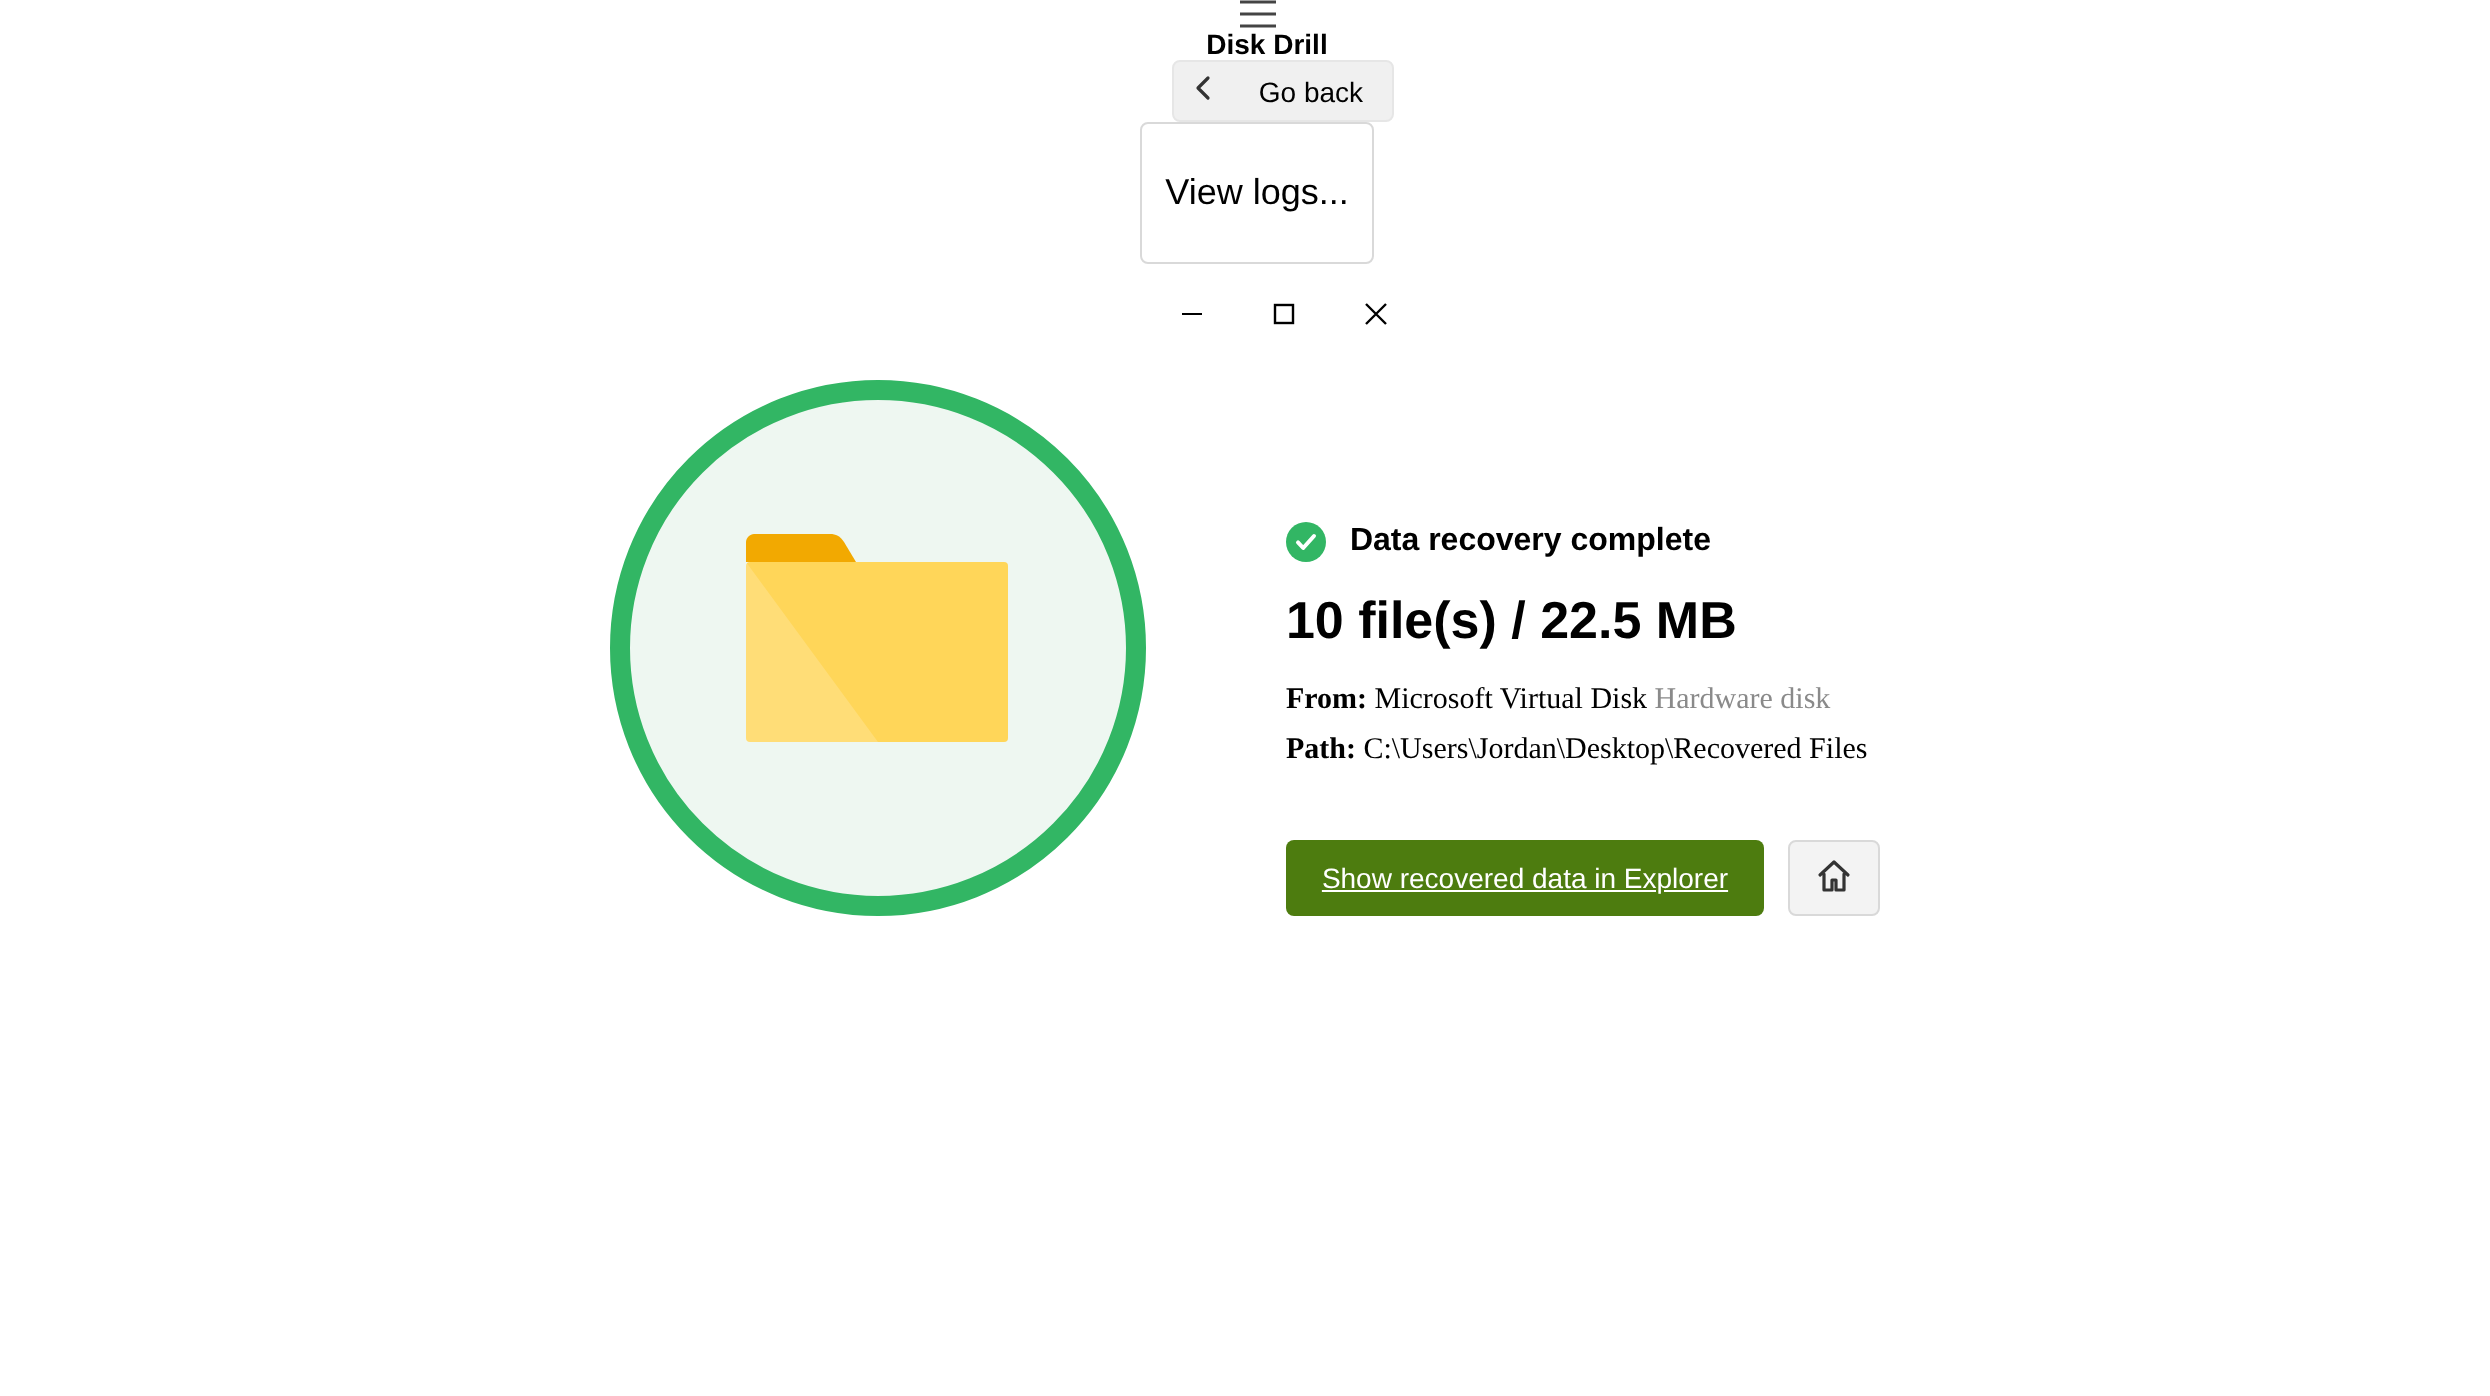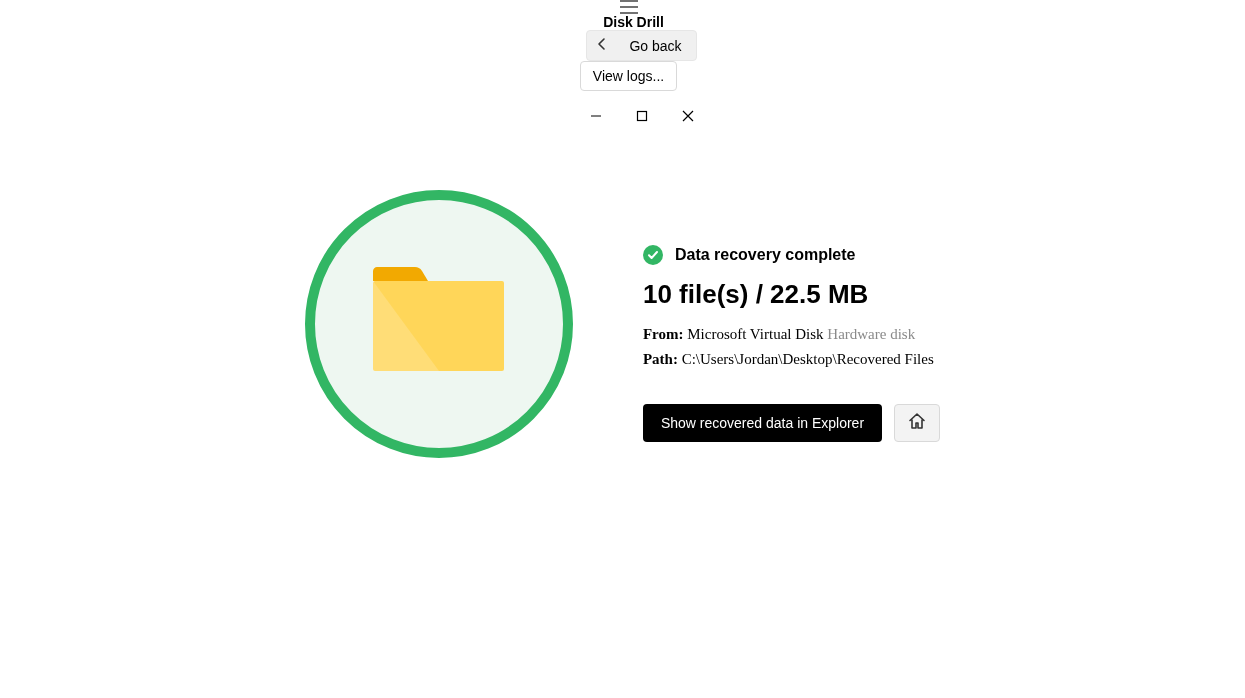--- a/index.html
+++ b/index.html
@@ -36,32 +36,32 @@
       padding:6px 14px 6px 8px;
       border-radius:4px;
       font-size:14px;
       margin-left:26px;
       cursor:pointer;
     }
     .spacer{flex:1;}
     .viewlogs{
       border:1px solid #d9d9d9;
       background:#fff;
-      padding:6px 12px;
-      font-size:14px;
+      padding:24px 12px;
+      font-size:18px;
       border-radius:4px;
       cursor:pointer;
     }
     .wincontrols{display:flex;margin-left:26px;}
     .winbtn{width:46px;height:50px;display:flex;align-items:center;justify-content:center;cursor:pointer;}
 
     .content{
       position:relative;
       display:flex;
-      align-items:center;
+      align-items:flex-end;
       justify-content:center;
       gap:70px;
       margin-top:140px;
     }
 
     .bigcircle{
       width:268px;height:268px;border-radius:50%;
       border:10px solid #32b664;
       background:#eef7f1;
       display:flex;align-items:center;justify-content:center;
@@ -72,22 +72,22 @@
     .status-row{display:flex;align-items:center;gap:12px;}
     .checkbadge{width:20px;height:20px;border-radius:50%;background:#32b664;display:flex;align-items:center;justify-content:center;}
     .status-text{font-weight:600;font-size:16px;}
     .summary{font-size:26px;font-weight:600;margin-top:14px;}
     .inforow{font-size:15px;margin-top:16px;font-family:Liberation Serif, serif;}
     .inforow .label{font-weight:600;}
     .inforow .muted{color:#8a8a8a;}
     .inforow + .inforow{margin-top:8px;}
     .actions{display:flex;gap:12px;margin-top:36px;}
     .primary{
-      background:#000000;color:#fff;border:none;
-      padding:10px 18px;font-size:14px;border-radius:4px;cursor:pointer;
+      background:#4d7c0f;color:#fff;border:none;
+      padding:10px 18px;font-size:14px;border-radius:4px;cursor:pointer;text-decoration:underline;
     }
     .homebtn{
       width:46px;height:38px;border:1px solid #d9d9d9;background:#f3f3f3;
       border-radius:4px;display:flex;align-items:center;justify-content:center;cursor:pointer;
     }
   </style>
 </head>
 <body>
 
 <div class="titlebar">

